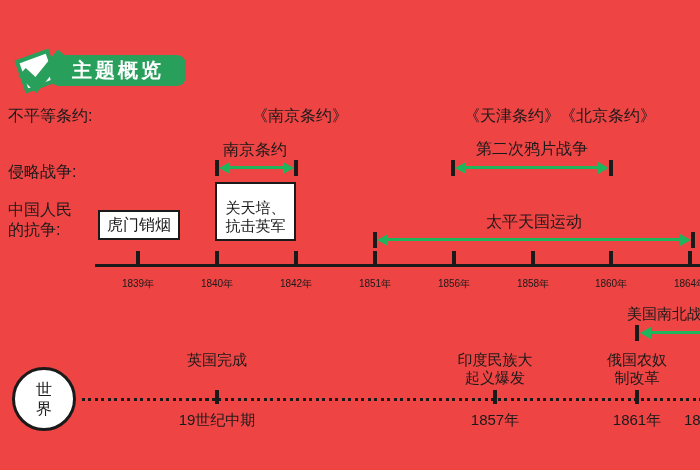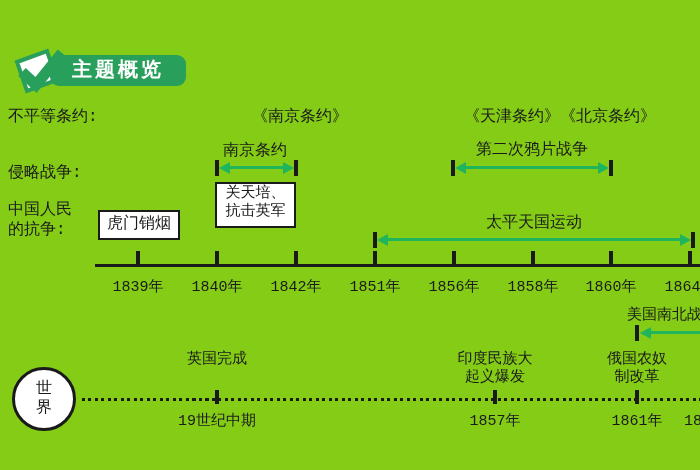--- a/index.html
+++ b/index.html
@@ -1,19 +1,19 @@
 <!DOCTYPE html>
 <html style="--green: #1eb55d; --badge-green: #28a05c; --ink: #1a1a1a;"><head>
 <meta charset="utf-8">
 <style>
   :root { --green:#1eb55d; --badge-green:#28a05c; --ink:#1a1a1a; }
   html,body { margin:0; padding:0; background:#fff; }
   .stage {
-    position:relative; width:700px; height:470px; background:#84cc16;
-    overflow:hidden; font-family:Liberation Mono, monospace; color:var(--ink);
+    position:relative; width:700px; height:470px; background:#ef4444;
+    overflow:hidden; font-family:Liberation Sans, sans-serif; color:var(--ink);
   }
   .abs { position:absolute; }
   .lbl { position:absolute; font-size:16px; white-space:nowrap; color:var(--ink); }
   .clbl { position:absolute; font-size:16px; text-align:center; white-space:nowrap; color:var(--ink); }
   .small { font-size:15px; }
   
   .badge {
     position:absolute; left:50px; top:55px; width:136px; height:31px;
     background:var(--badge-green); border-radius:9px;
     color:#fff; font-size:20px; font-weight:bold; letter-spacing:3px;
@@ -27,21 +27,21 @@
   .harrow .tri { position:absolute; top:2px; width:0; height:0;
     border-top:6px solid transparent; border-bottom:6px solid transparent; }
   .harrow .tri.tl { left:4px;  border-right:11px solid var(--green); }
   .harrow .tri.tr { right:4px; border-left:11px solid var(--green); }
   
   .evtbox { position:absolute; border:2px solid var(--ink); background:#fff;
     text-align:center; box-sizing:border-box; }
   
   .tline { position:absolute; background:var(--ink); height:3px; }
   .tick  { position:absolute; width:4px; background:var(--ink); }
-  .yr { position:absolute; font-size:15px; text-align:center; width:80px; white-space:nowrap; }
+  .yr { position:absolute; font-size:10px; text-align:center; width:80px; white-space:nowrap; }
   .dotline { position:absolute; height:3px;
     background:repeating-linear-gradient(90deg, var(--ink) 0 3px, transparent 3px 6.5px); }
   .worldcircle { position:absolute; left:12px; top:367px; width:58px; height:58px;
     border:3px solid var(--ink); border-radius:50%; background:#fff;
     display:flex; flex-direction:column; align-items:center; justify-content:center;
     font-size:16px; line-height:19px; }
   .wevt { position:absolute; width:140px; text-align:center; font-size:15px; line-height:18px; }
   .wyr { position:absolute; font-size:15px; text-align:center; white-space:nowrap; }
 </style>
 </head>
@@ -78,21 +78,21 @@
   <div class="harrow" style="left:451px; top:160px; width:162px;">
     <span class="endbar l"></span>
     <span class="tri tl"></span>
     <span class="shaft"></span>
     <span class="tri tr"></span>
     <span class="endbar r"></span>
   </div>
 
   <div class="evtbox" style="left:98px; top:210px; width:82px; height:30px; font-size:16px; line-height:25px;">虎门销烟</div>
 
-  <div class="evtbox" style="left:215px; top:182px; width:81px; height:46px; font-size:15px; line-height:18px; padding-top:1px;">
+  <div class="evtbox" style="left:215px; top:182px; width:81px; height:59px; font-size:15px; line-height:18px; padding-top:15px;">
     <div>关天培、</div>
     <div>抗击英军</div>
   </div>
 
   <div class="clbl" style="left:434px; top:212px; width:200px;">太平天国运动</div>
   <div class="harrow" style="left:373px; top:232px; width:322px;">
     <span class="endbar l"></span>
     <span class="tri tl"></span>
     <span class="shaft"></span>
     <span class="tri tr"></span>

